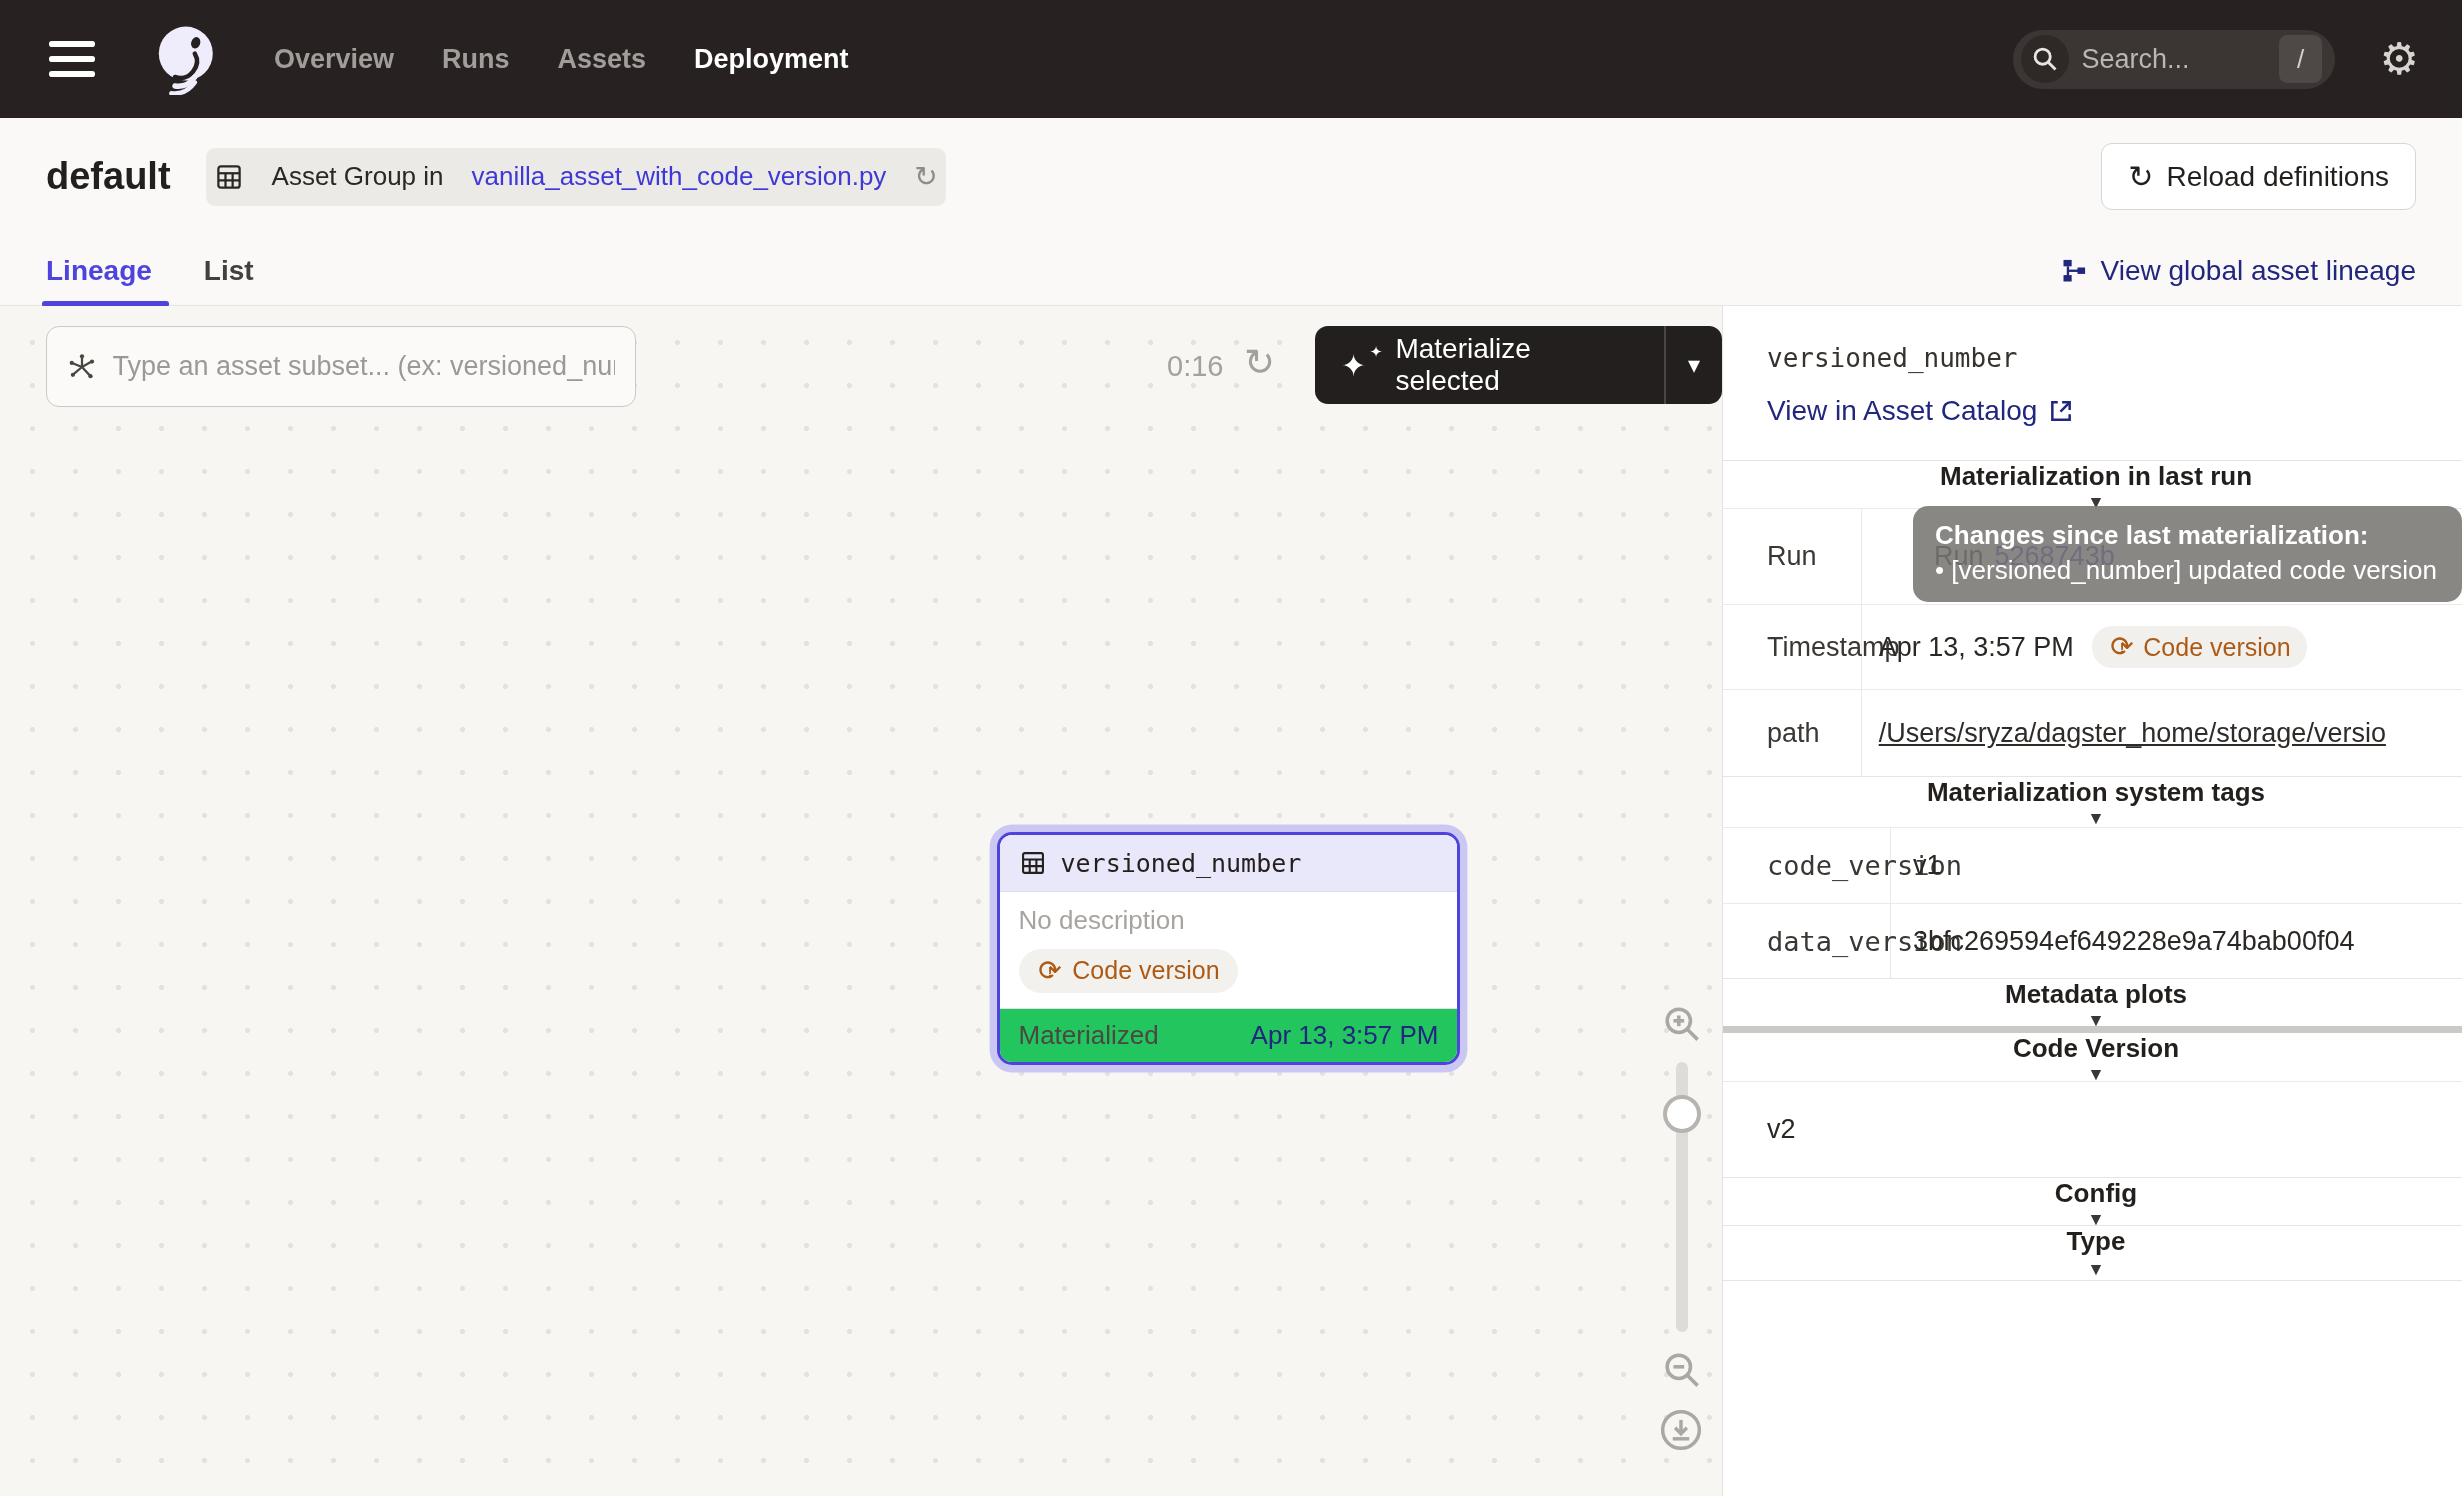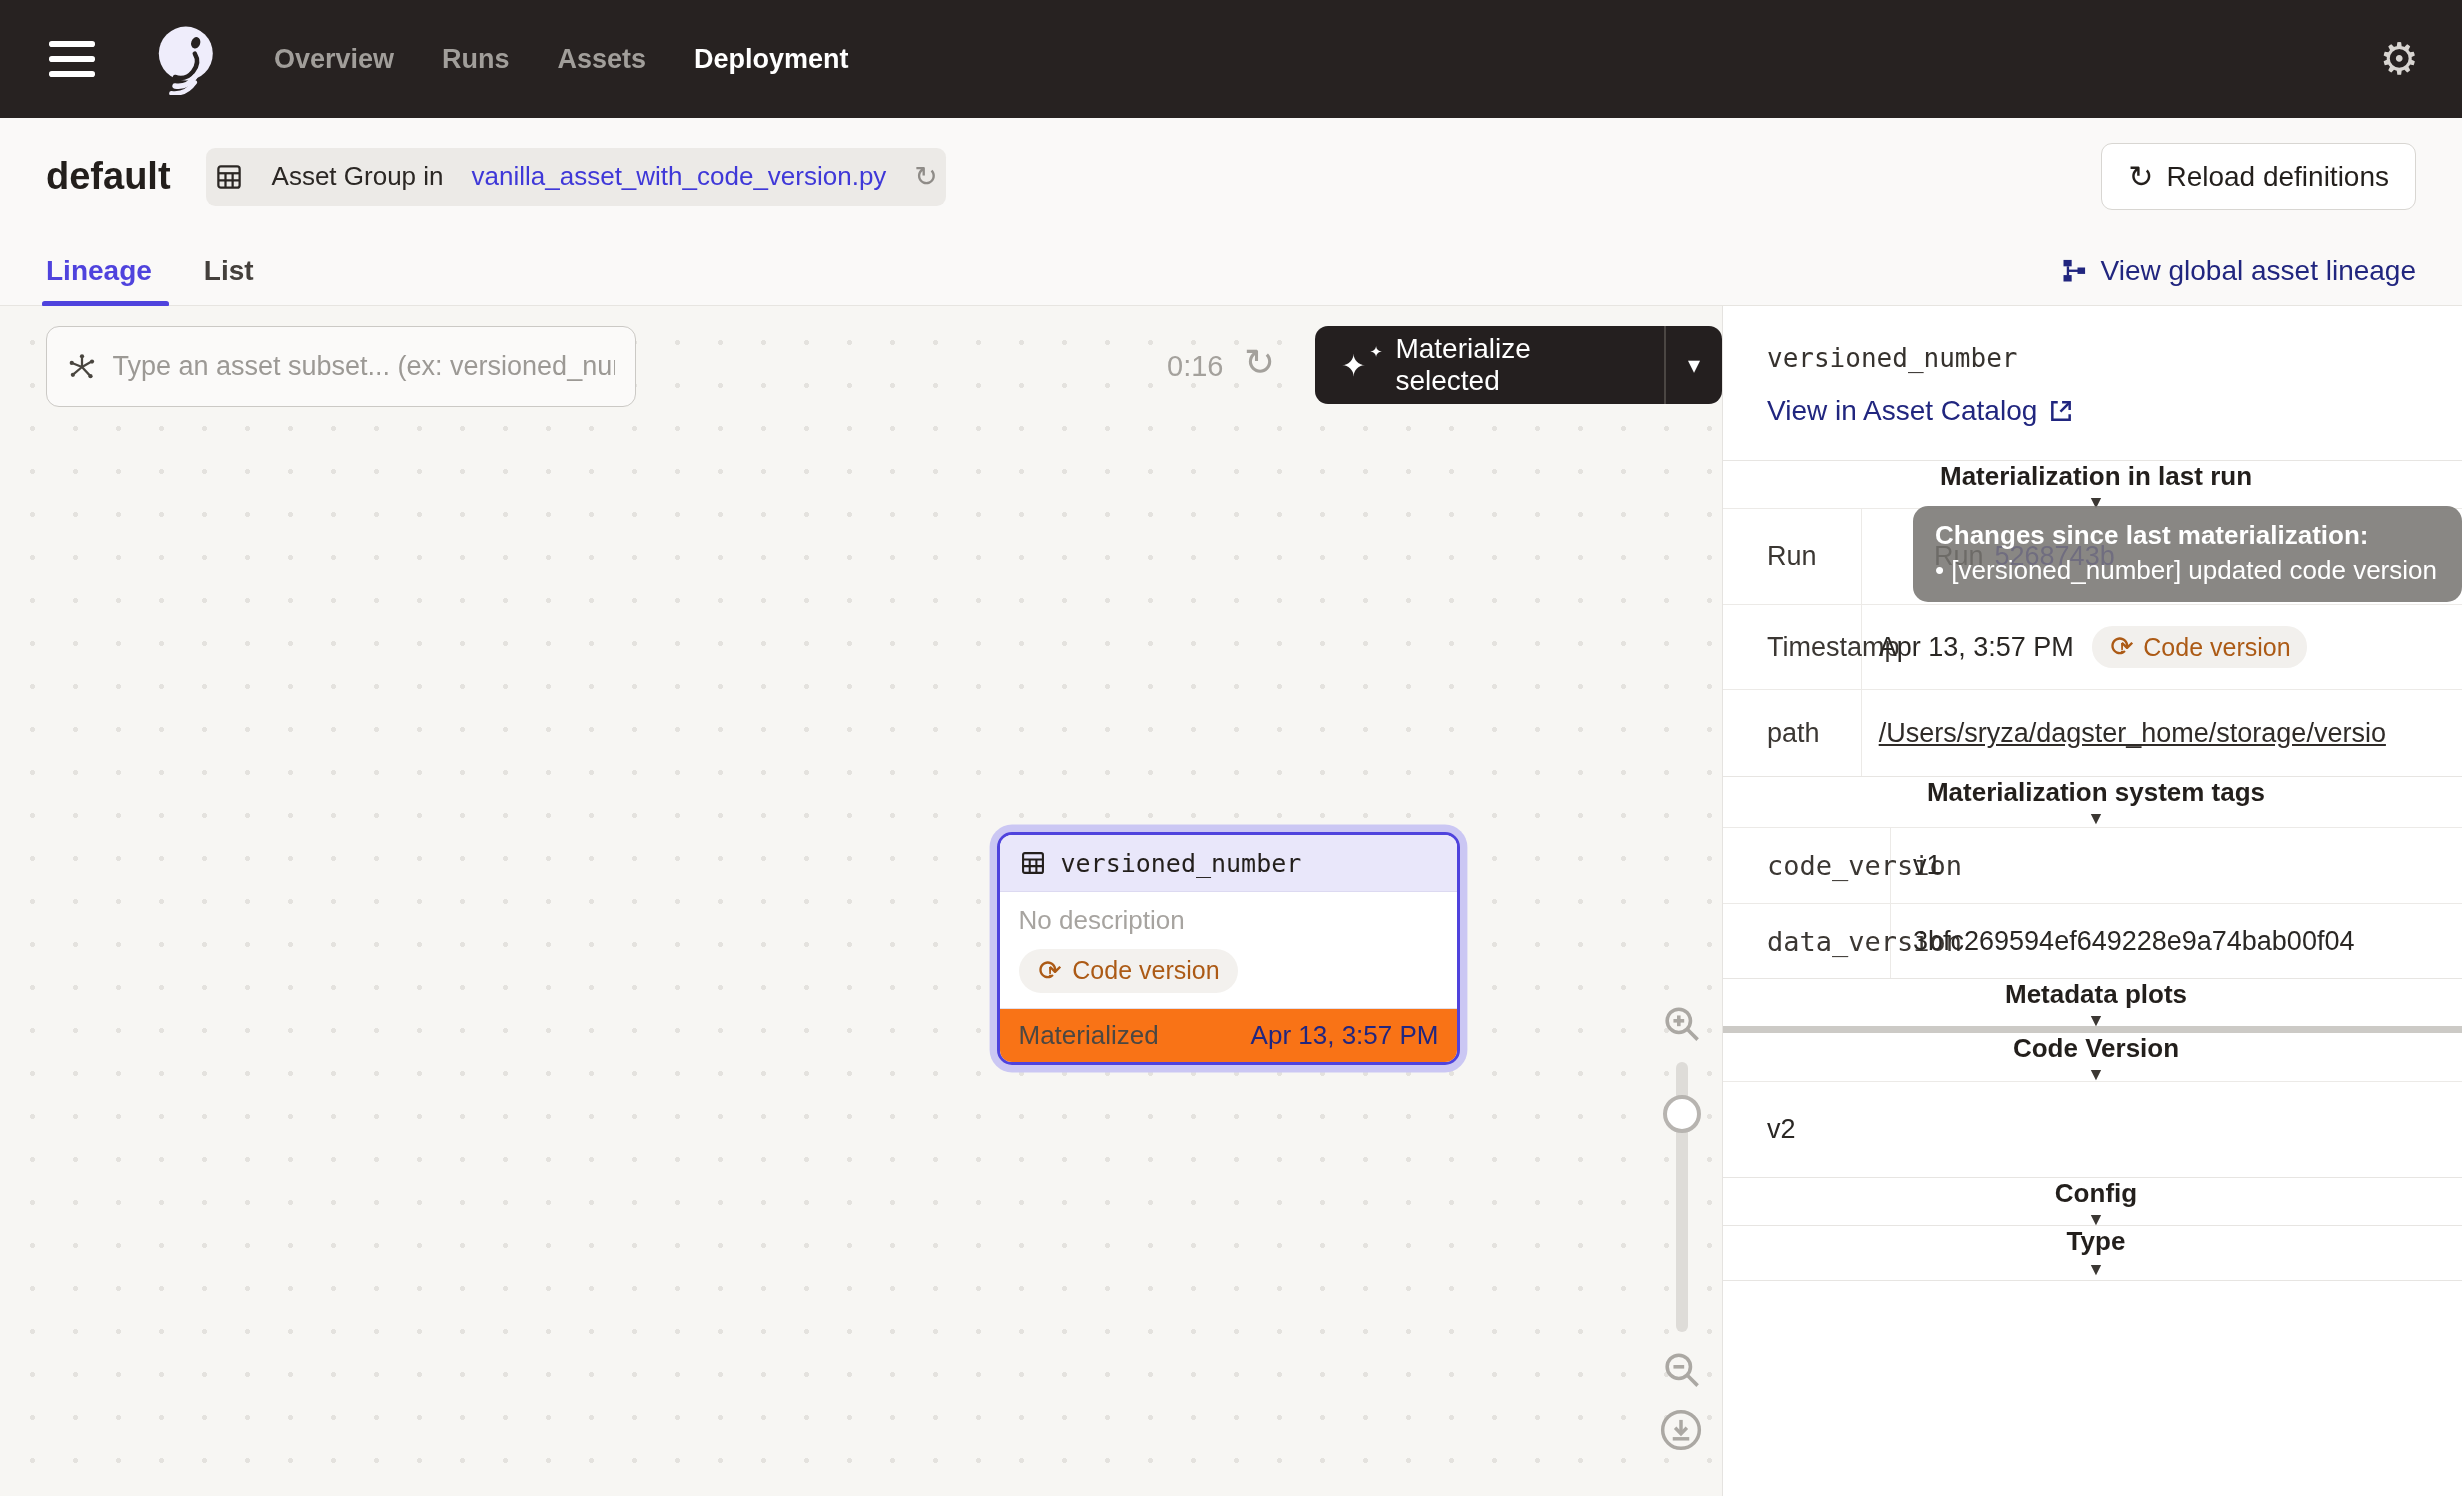--- a/index.html
+++ b/index.html
@@ -90,21 +90,21 @@
   .node-title { font-family:"DejaVu Sans Mono", monospace; font-size:25px; color:#231F1C; }
   .node-body { padding:13px 18.5px 15px 18.5px; }
   .node-desc { font-size:26px; color:#A7A4A0; }
   .cv-chip { display:inline-flex; align-items:center; gap:9.3px; margin-top:13px;
     background:#F3F1EE; border-radius:22px; padding:7.4px 18.5px;
     color:var(--warning-orange,#AC5A15); font-size:25px; }
   .cv-icon { position:relative; width:26px; height:28px; display:inline-flex;
     align-items:center; justify-content:center; }
   .cv-icon .cyc { font-size:28px; line-height:1; }
   .cv-icon .exc { position:absolute; font-size:14px; font-weight:700; top:7.4px; }
-  .node-footer { height:54px; background:#f97316; border-top:1.9px solid #E1DFEC;
+  .node-footer { height:54px; background:#22c55e; border-top:1.9px solid #E1DFEC;
     display:flex; align-items:center; justify-content:space-between; padding:0 18.5px; }
   .node-footer .mat-label { font-size:26px; color:#4B4742; }
   .node-footer .mat-time { font-size:26px; color:var(--link-navy,#21267F); }
   
   .zoomer { position:absolute; right:7.4px; top:696px; width:67px; display:flex;
     flex-direction:column; align-items:center; gap:16.7px; color:#ABA8A3; }
   .zoomer svg { cursor:pointer; }
   .slider { position:relative; width:41px; height:270px; }
   .slider-track { position:absolute; left:15px; top:0; width:12px; height:270px;
     background:#DEDCD8; border-radius:6.5px; }
@@ -170,20 +170,30 @@
       <path d="M 30 70 q 14 2 22 -10" fill="none" stroke="#EFEDFB" stroke-width="6" stroke-linecap="round"></path>
       <path d="M 26 78 q 16 2 26 -12" fill="none" stroke="#EFEDFB" stroke-width="5" stroke-linecap="round"></path>
     </svg>
     <div class="nav-items">
       <span class="nav-item">Overview</span>
       <span class="nav-item">Runs</span>
       <span class="nav-item">Assets</span>
       <span class="nav-item active">Deployment</span>
     </div>
     <div class="nav-spacer"></div>
+    <div class="search-pill">
+      <span class="search-iconwrap">
+        <svg width="28" height="28" viewBox="0 0 24 24" fill="none" stroke="currentColor" stroke-width="2.4">
+          <circle cx="10" cy="10" r="6.5"></circle>
+            <line x1="15" y1="15" x2="21" y2="21"></line>
+        </svg>
+      </span>
+      <input placeholder="Search..." style="">
+      <span class="slash-key">/</span>
+    </div>
     <span class="gear">⚙</span>
   </div>
 
   <div class="page-header">
     <span class="page-title">default</span>
     <div class="group-chip">
       <svg width="30" height="30" viewBox="0 0 24 24" fill="none" stroke="#2B2724" stroke-width="1.8">
         <rect x="3.5" y="3.5" width="17" height="17" rx="2"></rect>
         <line x1="3.5" y1="9" x2="20.5" y2="9"></line>
         <line x1="9.2" y1="9" x2="9.2" y2="20.5"></line>

